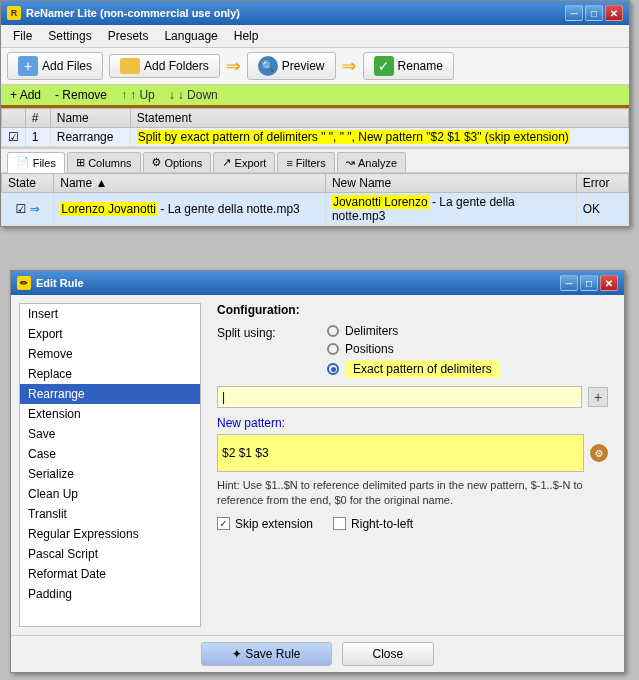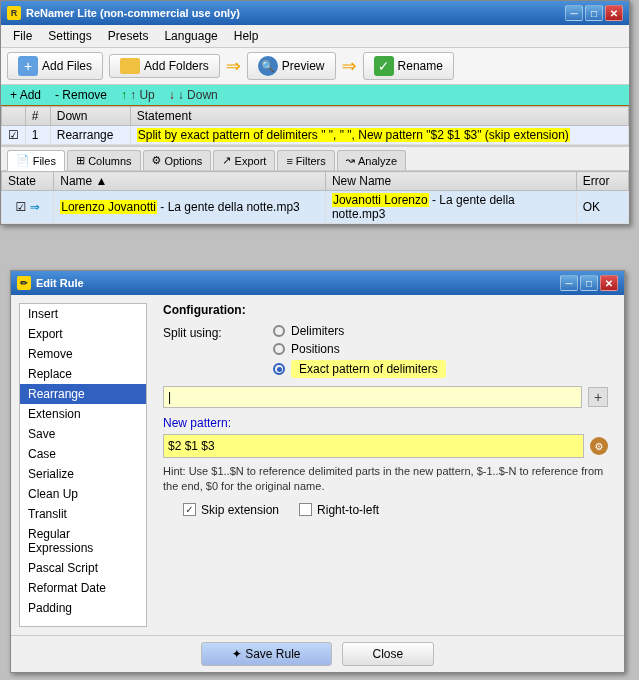--- a/index.html
+++ b/index.html
@@ -122,22 +122,22 @@
       border-radius: 50%;
       display: flex;
       align-items: center;
       justify-content: center;
       color: white;
       font-size: 11px;
     }
 
     
     .sub-toolbar {
-      background: #5eead4;
-      border-bottom: 1px solid #a16207;
+      background: #bef264;
+      border-bottom: 3px solid #a16207;
       padding: 2px 6px;
       display: flex;
       align-items: center;
       gap: 8px;
       font-size: 12px;
     }
 
     .sub-btn {
       display: flex;
       align-items: center;
@@ -238,21 +238,21 @@
 
     
     .edit-rule-body {
       display: flex;
       padding: 8px;
       gap: 8px;
       min-height: 340px;
     }
 
     .rule-list {
-      width: 128px;
+      width: 182px;
       border: 1px solid #bbb;
       background: white;
       font-size: 12px;
       overflow-y: auto;
     }
 
     .rule-list-item {
       padding: 3px 8px;
       cursor: pointer;
     }
@@ -378,21 +378,20 @@
       color: #333;
       margin-bottom: 8px;
       line-height: 1.4;
     }
 
     .checkbox-row {
       display: flex;
       align-items: center;
       gap: 20px;
       margin-top: 6px;
-      margin-left: 20px;
     }
 
     .checkbox-item {
       display: flex;
       align-items: center;
       gap: 5px;
       cursor: pointer;
     }
 
     .checkbox-box {
@@ -531,21 +530,21 @@
         <span style="color:#333;">↓ Down</span>
     </span>
   </div>
 
   <div style="background:white;border-bottom:1px solid #ccc;">
     <table class="rules-table">
       <thead>
         <tr>
           <th style="width:20px;"></th>
           <th style="width:25px;">#</th>
-          <th style="width:80px;">Down</th>
+          <th style="width:80px;">Name</th>
           <th>Statement</th>
         </tr>
       </thead>
       <tbody>
         <tr style="background:#e8f0ff;">
           <td style="text-align:center;">☑</td>
           <td>1</td>
           <td>Rearrange</td>
           <td>
             <span class="highlight-yellow">Split by exact pattern of delimiters " ", " ", New pattern "$2 $1 $3" (skip extension)</span>
@@ -669,21 +668,21 @@
       </div>
 
       <div class="delimiter-input-row">
         <input class="delimiter-input" type="text" value="|" style="flex: 1 1 0%; border: 1px solid rgb(187, 187, 187); padding: 2px 4px; font-size: 12px; background: rgb(255, 255, 204); height: 22px;">
         <div class="add-btn">+</div>
       </div>
 
       <div class="new-pattern-label">New pattern:</div>
 
       <div class="new-pattern-row">
-        <input class="pattern-input" type="text" value="$2 $1 $3" style="flex: 1 1 0%; border: 1px solid rgb(187, 187, 187); padding: 2px 4px; font-size: 12px; background: rgb(255, 255, 128); height: 24px;">
+        <input class="pattern-input" type="text" value="$2 $1 $3" style="flex: 1 1 0%; border: 1px solid rgb(187, 187, 187); padding: 2px 4px; font-size: 12px; background: rgb(255, 255, 128); height: 38px;">
         <div class="gear-icon-sm">⚙</div>
       </div>
 
       <div class="hint-text">Hint: Use $1..$N to reference delimited parts in the new pattern, $-1..$-N to reference from the end, $0 for the original name.</div>
 
       <div class="checkbox-row">
         <div class="checkbox-item">
           <div class="checkbox-box checked"></div>
           <span>Skip extension</span>
         </div>

